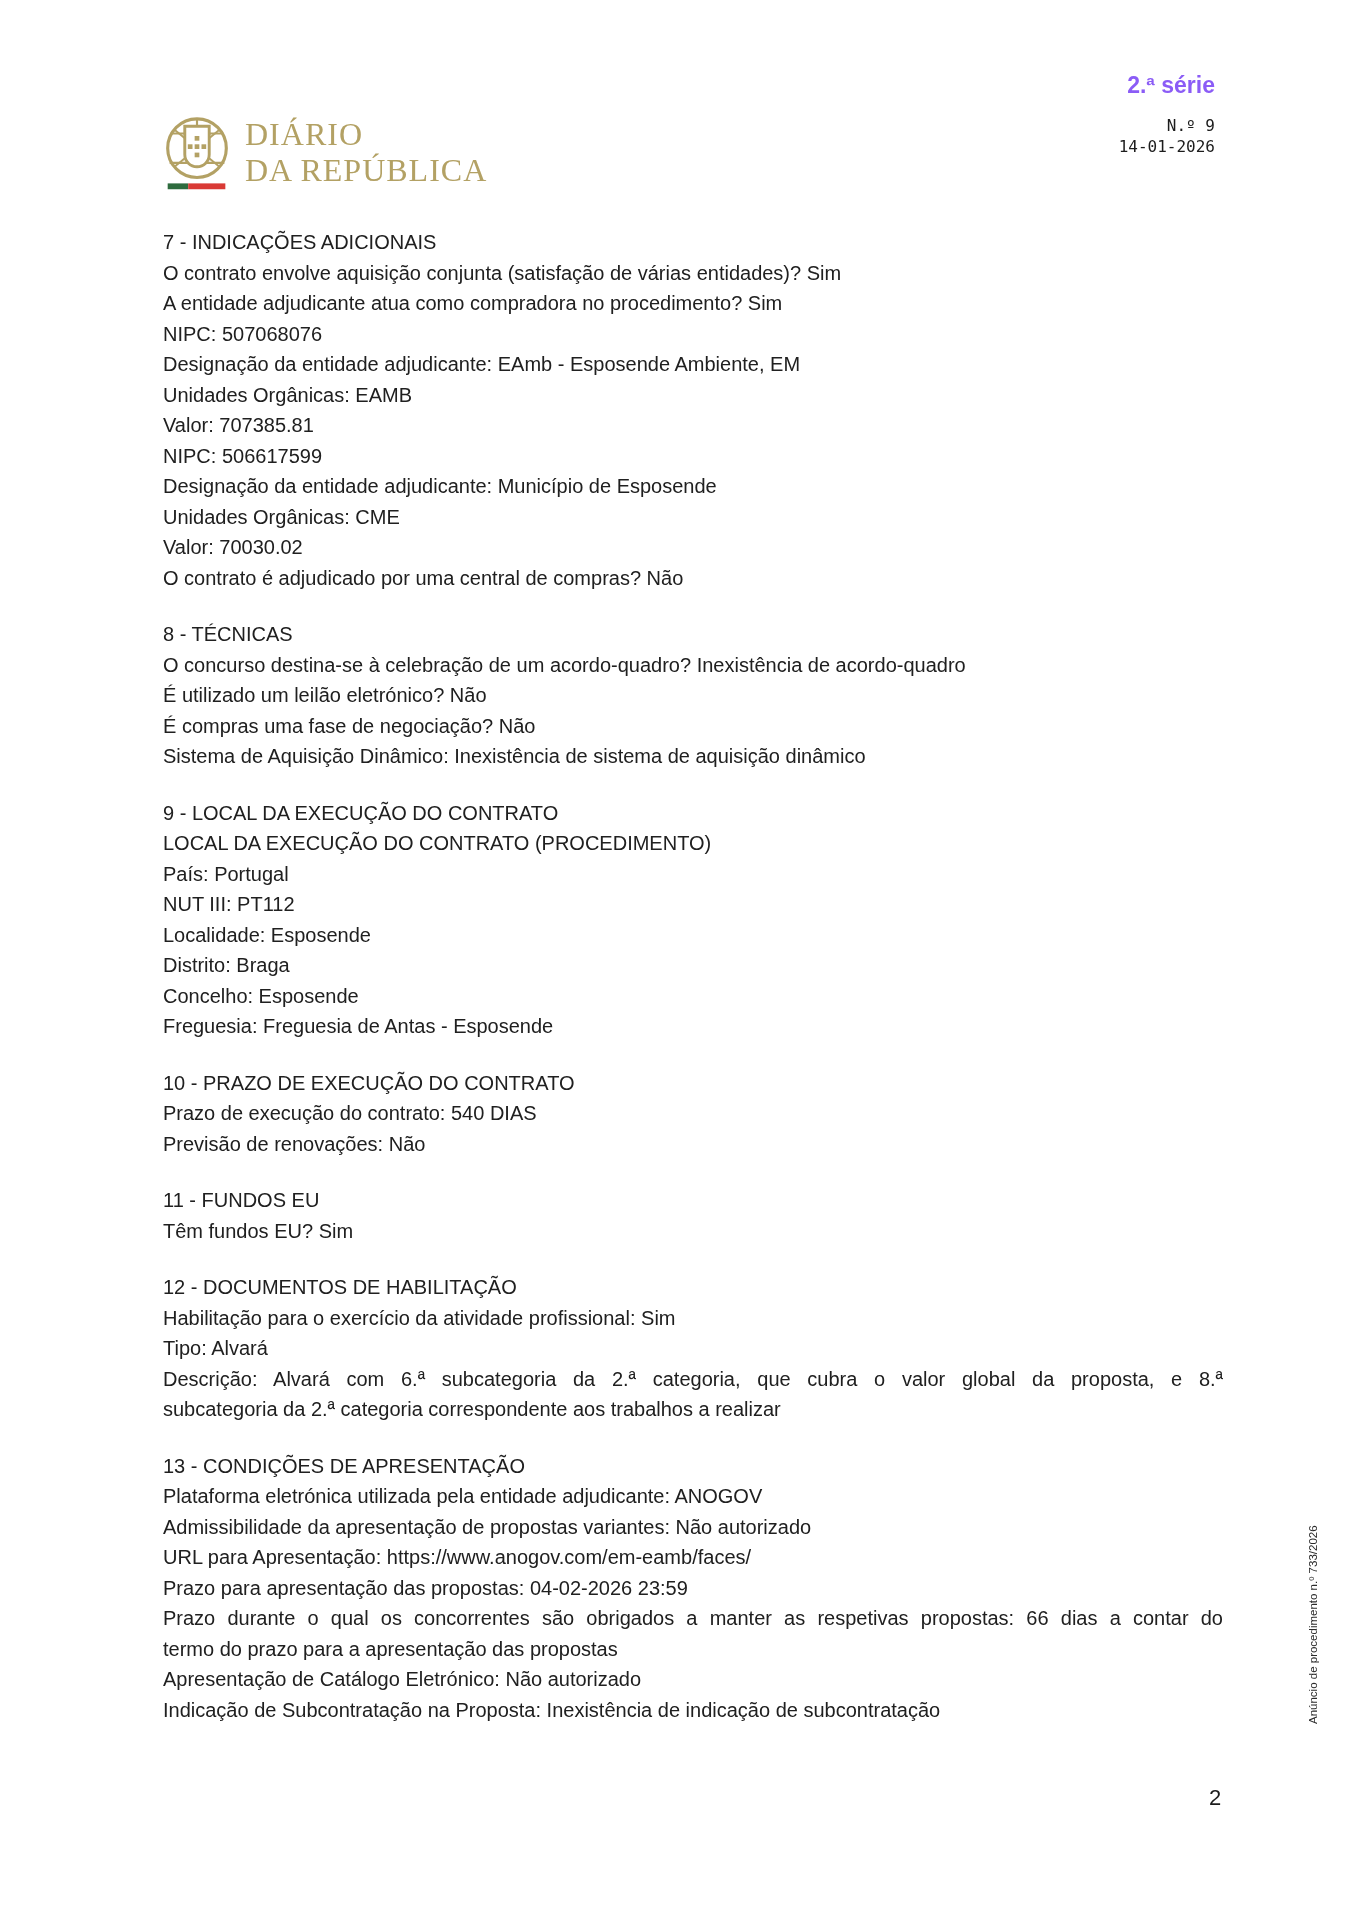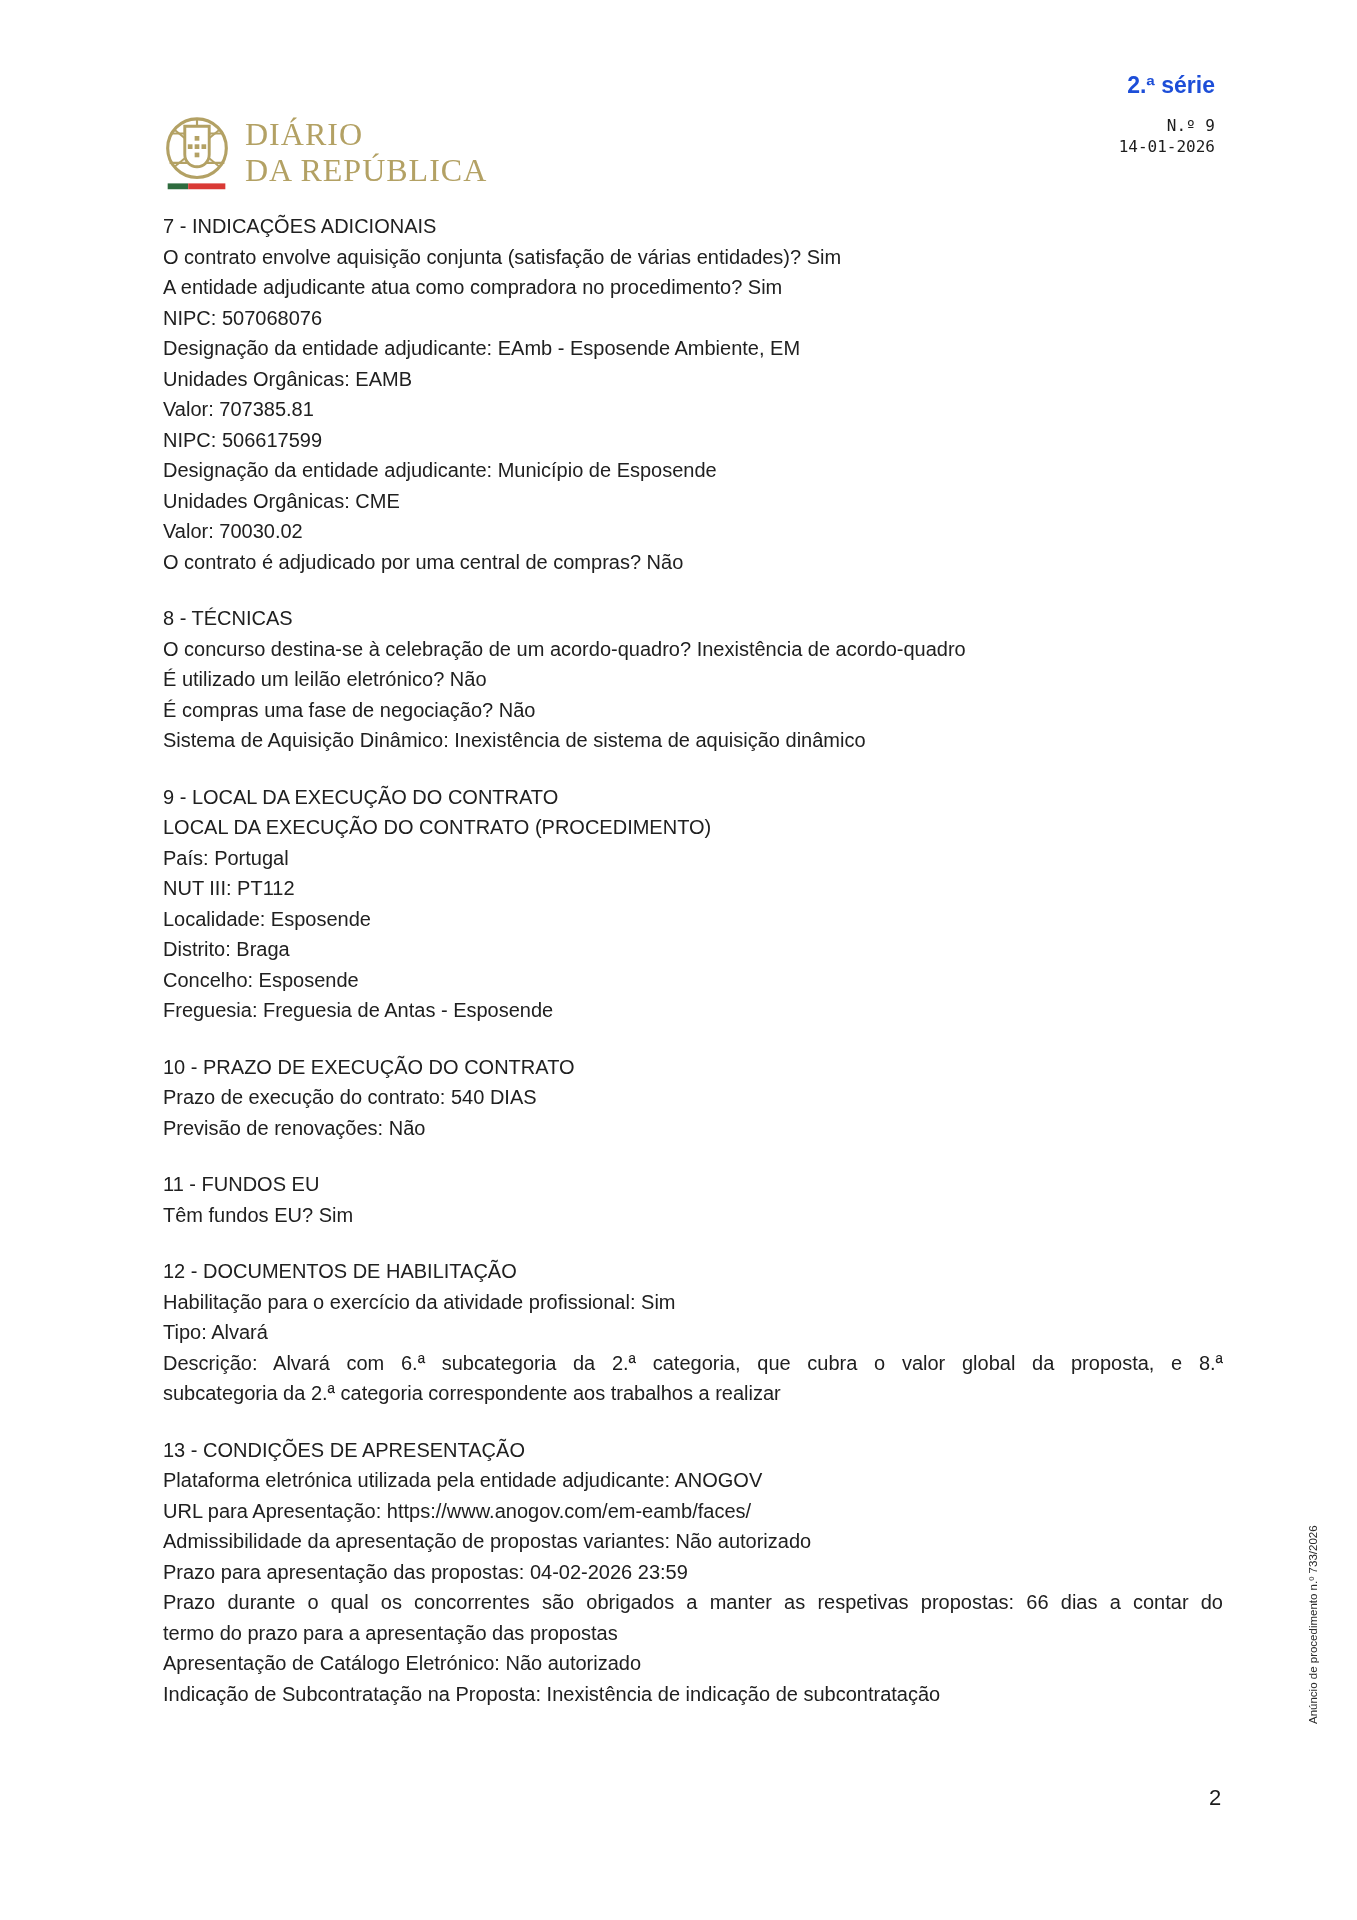--- a/index.html
+++ b/index.html
@@ -11,36 +11,36 @@
   .masthead{position:absolute;left:163px;top:66px;display:flex;align-items:flex-start;margin-top:48px;}
   .emblem{width:68px;height:86px;display:block;}
   .wordmark{
     margin-left:14px;margin-top:2px;
     font-family:"Liberation Serif", serif;
     font-size:32px;line-height:36px;letter-spacing:1px;
     color:#b3a164;font-weight:400;white-space:nowrap;
   }
   .issue-block{position:absolute;right:142px;top:72px;text-align:right;}
   .issue-series{
-    font-size:23px;font-weight:700;color:#1d4ed8;line-height:26px;
+    font-size:23px;font-weight:700;color:#8b5cf6;line-height:26px;
   }
   .issue-number{
     font-family:"DejaVu Sans Mono", monospace;
     font-size:16px;color:#1c1c1c;line-height:21px;margin-top:17px;
   }
   .issue-date{
     font-family:"DejaVu Sans Mono", monospace;
     font-size:16px;color:#1c1c1c;line-height:21px;margin-left:40px;
   }
   
   .content{
     position:absolute;left:163px;top:211px;width:1060px;
     font-size:20px;line-height:30.5px;color:#202020;
   }
-  .section{margin:0 0 26px 0;}
+  .section{margin:16px 0 26px 0;}
   .section p{margin:0;}
   .section p.stretch{text-align:justify;text-align-last:justify;}
   
   .side-note{
     position:absolute;left:1306px;top:1724px;
     transform:rotate(-90deg);transform-origin:0 0;
     font-size:11.5px;line-height:15px;color:#2b2b2b;white-space:nowrap;
   }
   .page-number{
     position:absolute;left:1200px;top:1785px;width:30px;text-align:center;
@@ -127,22 +127,22 @@
     <div class="section">
       <p>12 - DOCUMENTOS DE HABILITAÇÃO</p>
       <p>Habilitação para o exercício da atividade profissional: Sim</p>
       <p>Tipo: Alvará</p>
       <p class="stretch">Descrição: Alvará com 6.ª subcategoria da 2.ª categoria, que cubra o valor global da proposta, e 8.ª</p>
       <p>subcategoria da 2.ª categoria correspondente aos trabalhos a realizar</p>
     </div>
     <div class="section">
       <p>13 - CONDIÇÕES DE APRESENTAÇÃO</p>
       <p>Plataforma eletrónica utilizada pela entidade adjudicante: ANOGOV</p>
+      <p>Admissibilidade da apresentação de propostas variantes: Não autorizado</p>
       <p>URL para Apresentação: https://www.anogov.com/em-eamb/faces/</p>
-      <p>Admissibilidade da apresentação de propostas variantes: Não autorizado</p>
       <p>Prazo para apresentação das propostas: 04-02-2026 23:59</p>
       <p class="stretch">Prazo durante o qual os concorrentes são obrigados a manter as respetivas propostas: 66 dias a contar do</p>
       <p>termo do prazo para a apresentação das propostas</p>
       <p>Apresentação de Catálogo Eletrónico: Não autorizado</p>
       <p>Indicação de Subcontratação na Proposta: Inexistência de indicação de subcontratação</p>
     </div>
   </div>
 
 <div class="side-note">Anúncio de procedimento n.º 733/2026</div>
 <div class="page-number">2</div>

